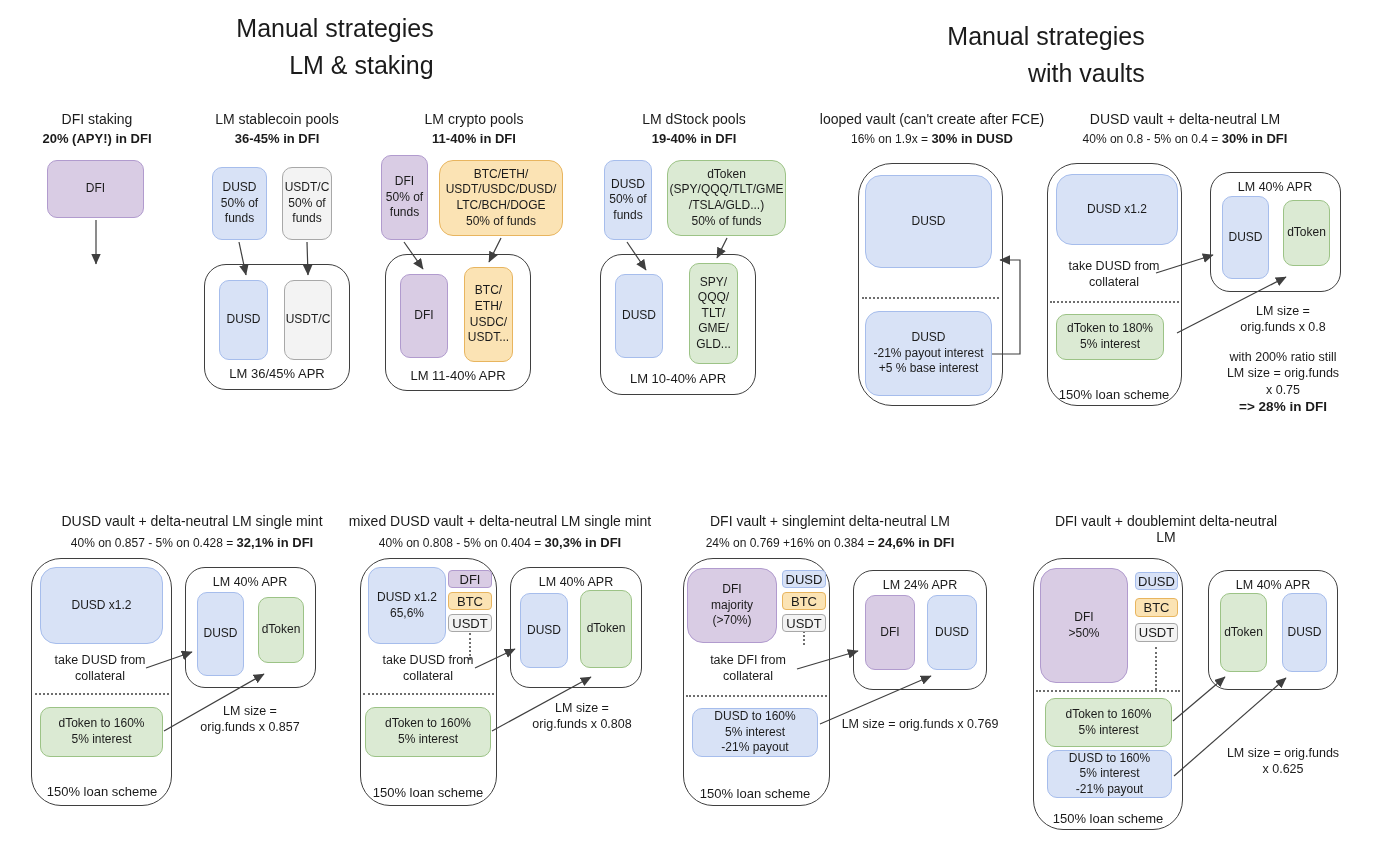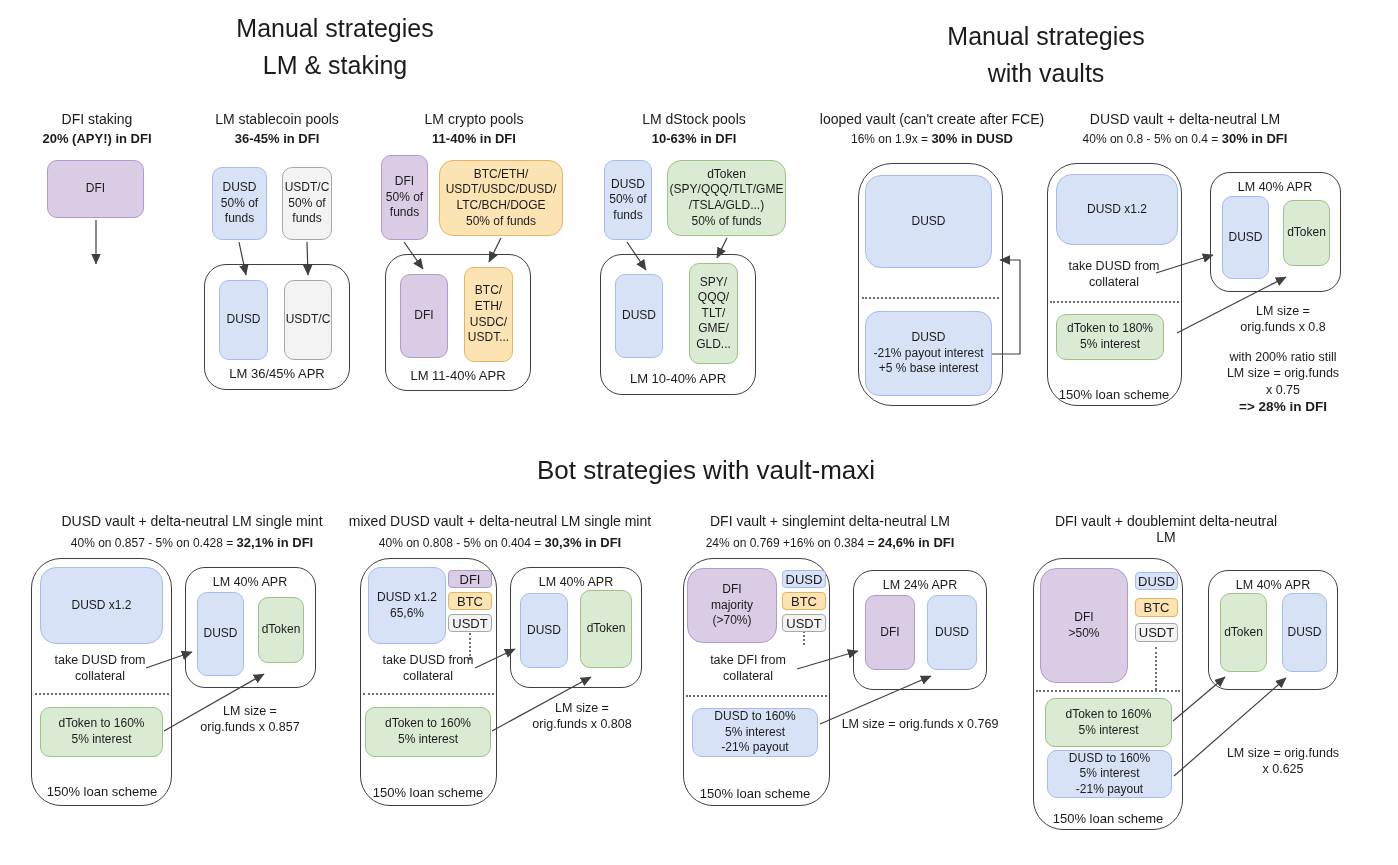--- a/index.html
+++ b/index.html
@@ -14,21 +14,21 @@
   .purple{background:var(--purple);border-color:var(--purple-border)}
   .blue{background:var(--blue);border-color:var(--blue-border)}
   .green{background:var(--green);border-color:var(--green-border)}
   .orange{background:var(--orange);border-color:var(--orange-border)}
   .gray{background:var(--gray);border-color:var(--gray-border)}
   .white{background:#fff;border-color:var(--outline)}
   .ct{position:absolute;transform:translateX(-50%);text-align:center;white-space:pre-line}
   .h{font-size:14px}
   .sub{font-size:12px}
   .sub b{font-size:13px;font-weight:700}
-  .bigtitle{position:absolute;transform:translateX(-50%);text-align:center;
+  .bigtitle{position:absolute;transform:translateX(-50%);text-align:right;
     font-size:25px;line-height:1.48;white-space:pre-line}
   .note{font-size:12.5px;line-height:1.3}
   .apr{font-size:13px}
   .lmtitle{font-size:12.5px}
   .scheme{font-size:13px}
   .ratio b{font-size:13.5px;font-weight:700}
   .hdot{position:absolute;border-top:2px dotted #6e6e6e}
   .vdot{position:absolute;border-left:2px dotted #6e6e6e}
   .arrows{position:absolute;left:0;top:0}
   .arrows line,.arrows polyline{stroke:var(--outline);stroke-width:1.2;fill:none}
@@ -36,30 +36,29 @@
 </style>
 </head>
 <body>
 
 <div class="canvas">
 
   <div class="bigtitle" style="left:335px;top:10px">Manual strategies
 LM &amp; staking</div>
   <div class="bigtitle" style="left:1046px;top:18px">Manual strategies
 with vaults</div>
-  <div class="bigtitle" style="left:706px;top:451px;font-size:26px">Bot strategies with vault-maxi</div>
 
   <div class="ct h" style="left:97px;top:111px">DFI staking</div>
   <div class="ct sub" style="left:97px;top:131px"><b>20% (APY!) in DFI</b></div>
   <div class="ct h" style="left:277px;top:111px">LM stablecoin pools</div>
   <div class="ct sub" style="left:277px;top:131px"><b>36-45% in DFI</b></div>
   <div class="ct h" style="left:474px;top:111px">LM crypto pools</div>
   <div class="ct sub" style="left:474px;top:131px"><b>11-40% in DFI</b></div>
   <div class="ct h" style="left:694px;top:111px">LM dStock pools</div>
-  <div class="ct sub" style="left:694px;top:131px"><b>10-63% in DFI</b></div>
+  <div class="ct sub" style="left:694px;top:131px"><b>19-40% in DFI</b></div>
   <div class="ct h" style="left:932px;top:111px">looped vault (can't create after FCE)</div>
   <div class="ct sub" style="left:932px;top:131px"><span>16% on 1.9x = </span><b>30% in DUSD</b></div>
   <div class="ct h" style="left:1185px;top:111px">DUSD vault + delta-neutral LM</div>
   <div class="ct sub" style="left:1185px;top:131px"><span>40% on 0.8 - 5% on 0.4 = </span><b>30% in DFI</b></div>
 
   <div class="ct h" style="left:192px;top:513px">DUSD vault + delta-neutral LM single mint</div>
   <div class="ct sub" style="left:192px;top:535px"><span>40% on 0.857 - 5% on 0.428 = </span><b>32,1% in DFI</b></div>
   <div class="ct h" style="left:500px;top:513px">mixed DUSD vault + delta-neutral LM single mint</div>
   <div class="ct sub" style="left:500px;top:535px"><span>40% on 0.808 - 5% on 0.404 = </span><b>30,3% in DFI</b></div>
   <div class="ct h" style="left:830px;top:513px">DFI vault + singlemint delta-neutral LM</div>

